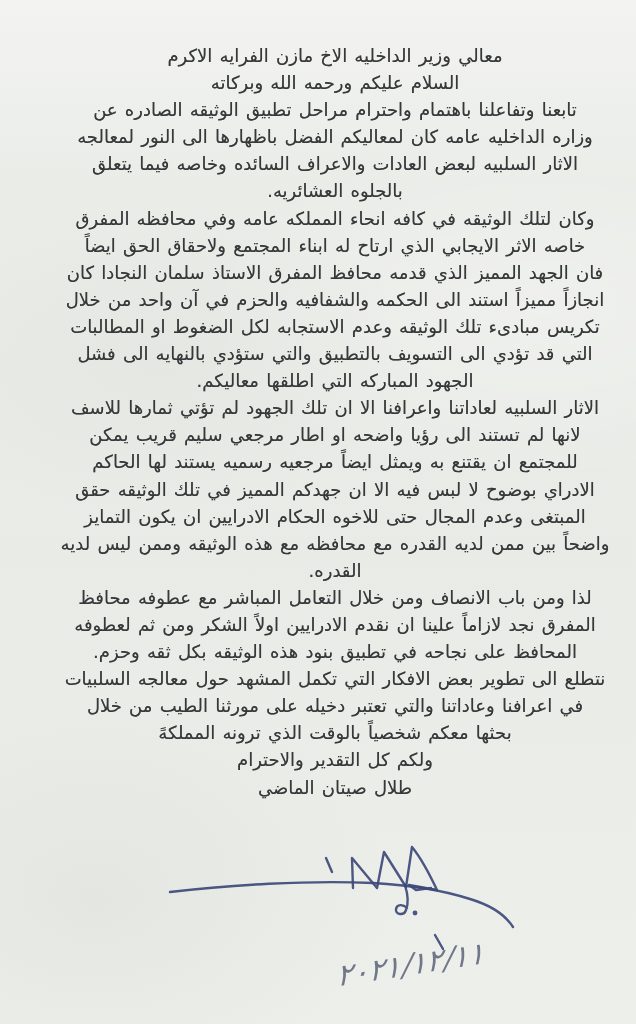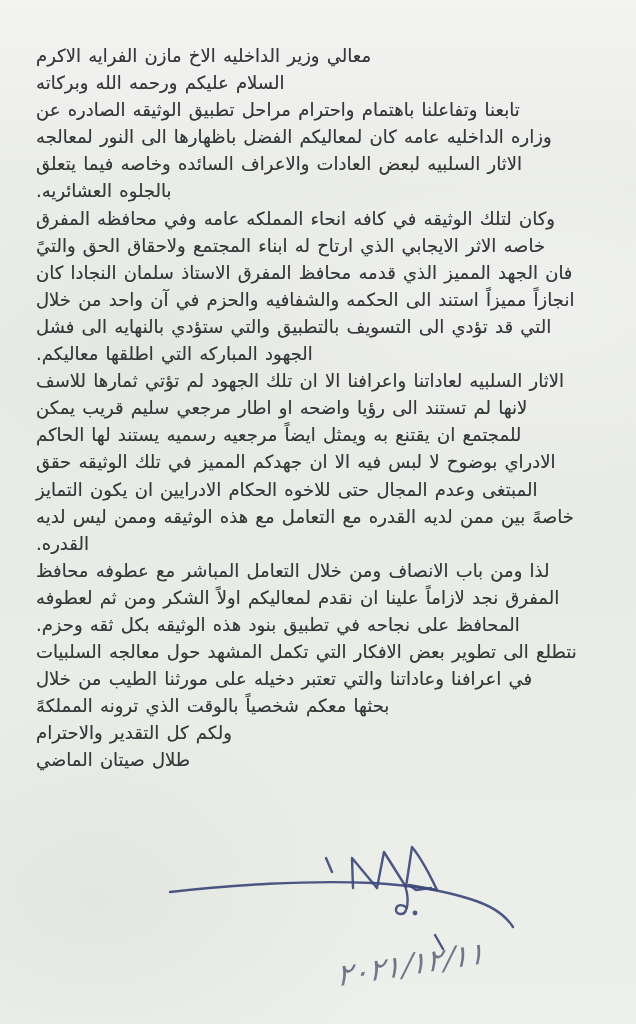--- a/index.html
+++ b/index.html
@@ -11,22 +11,22 @@
   .page{
     position:relative;width:636px;height:1024px;overflow:hidden;
     background:
       radial-gradient(420px 300px at 15% 88%, rgba(190,195,188,.18), rgba(0,0,0,0) 70%),
       radial-gradient(500px 260px at 85% 30%, rgba(255,255,255,.25), rgba(0,0,0,0) 70%),
       radial-gradient(380px 220px at 25% 35%, rgba(198,202,196,.14), rgba(0,0,0,0) 70%),
       linear-gradient(180deg,#f3f4f2 0%,#eaece8 18%,#e9ebe7 55%,#edefeb 100%);
     background-color:var(--paper,#ebede9);
   }
   .letter-body{
-    position:absolute;top:42px;right:14px;width:586px;
-    direction:rtl;text-align:left;
+    position:absolute;top:42px;right:8px;width:586px;
+    direction:rtl;text-align:center;
     color:var(--text-ink,#36383a);
     font-size:18px;line-height:27.1px;
     word-spacing:1.5px;
     text-shadow:0 0 .6px rgba(52,54,58,.55);
   }
   .letter-line{white-space:nowrap;}
   .letter-body .letter-line:nth-child(n+28){}
   .signature{
     position:absolute;left:158px;top:843px;width:402px;height:128px;
   }
@@ -50,34 +50,35 @@
 <div class="page">
 
   <div class="letter-body">
       <div class="letter-line">معالي وزير الداخليه الاخ مازن الفرايه الاكرم</div>
       <div class="letter-line">السلام عليكم ورحمه الله وبركاته</div>
       <div class="letter-line">تابعنا وتفاعلنا باهتمام واحترام مراحل تطبيق الوثيقه الصادره عن</div>
       <div class="letter-line">وزاره الداخليه عامه كان لمعاليكم الفضل باظهارها الى النور لمعالجه</div>
       <div class="letter-line">الاثار السلبيه لبعض العادات والاعراف السائده وخاصه فيما يتعلق</div>
       <div class="letter-line">بالجلوه العشائريه.</div>
       <div class="letter-line">وكان لتلك الوثيقه في كافه انحاء المملكه عامه وفي محافظه المفرق</div>
-      <div class="letter-line">خاصه الاثر الايجابي الذي ارتاح له ابناء المجتمع ولاحقاق الحق والتيً</div>
+      <div class="letter-line">خاصه الاثر الايجابي الذي ارتاح له ابناء المجتمع ولاحقاق الحق ايضاً</div>
       <div class="letter-line">فان الجهد المميز الذي قدمه محافظ المفرق الاستاذ سلمان النجادا كان</div>
       <div class="letter-line">انجازاً مميزاً استند الى الحكمه والشفافيه والحزم في آن واحد من خلال</div>
+      <div class="letter-line">تكريس مبادىء تلك الوثيقه وعدم الاستجابه لكل الضغوط او المطالبات</div>
       <div class="letter-line">التي قد تؤدي الى التسويف بالتطبيق والتي ستؤدي بالنهايه الى فشل</div>
       <div class="letter-line">الجهود المباركه التي اطلقها معاليكم.</div>
       <div class="letter-line">الاثار السلبيه لعاداتنا واعرافنا الا ان تلك الجهود لم تؤتي ثمارها للاسف</div>
       <div class="letter-line">لانها لم تستند الى رؤيا واضحه او اطار مرجعي سليم قريب يمكن</div>
       <div class="letter-line">للمجتمع ان يقتنع به ويمثل ايضاً مرجعيه رسميه يستند لها الحاكم</div>
       <div class="letter-line">الادراي بوضوح لا لبس فيه الا ان جهدكم المميز في تلك الوثيقه حقق</div>
       <div class="letter-line">المبتغى وعدم المجال حتى للاخوه الحكام الادرايين ان يكون التمايز</div>
-      <div class="letter-line">خاصهً بين ممن لديه القدره مع التعامل مع هذه الوثيقه وممن ليس لديه</div>
+      <div class="letter-line">واضحاً بين ممن لديه القدره مع محافظه مع هذه الوثيقه وممن ليس لديه</div>
       <div class="letter-line">القدره.</div>
       <div class="letter-line">لذا ومن باب الانصاف ومن خلال التعامل المباشر مع عطوفه محافظ</div>
-      <div class="letter-line">المفرق نجد لازاماً علينا ان نقدم لمعاليكم اولاً الشكر ومن ثم لعطوفه</div>
+      <div class="letter-line">المفرق نجد لازاماً علينا ان نقدم الادرايين اولاً الشكر ومن ثم لعطوفه</div>
       <div class="letter-line">المحافظ على نجاحه في تطبيق بنود هذه الوثيقه بكل ثقه وحزم.</div>
       <div class="letter-line">نتطلع الى تطوير بعض الافكار التي تكمل المشهد حول معالجه السلبيات</div>
       <div class="letter-line">في اعرافنا وعاداتنا والتي تعتبر دخيله على مورثنا الطيب من خلال</div>
       <div class="letter-line">بحثها معكم شخصياً بالوقت الذي ترونه المملكهً</div>
       <div class="letter-line">ولكم كل التقدير والاحترام</div>
       <div class="letter-line">طلال صيتان الماضي</div>
     </div>
 
   <svg class="signature" viewBox="0 0 402 128" aria-hidden="true">
 

